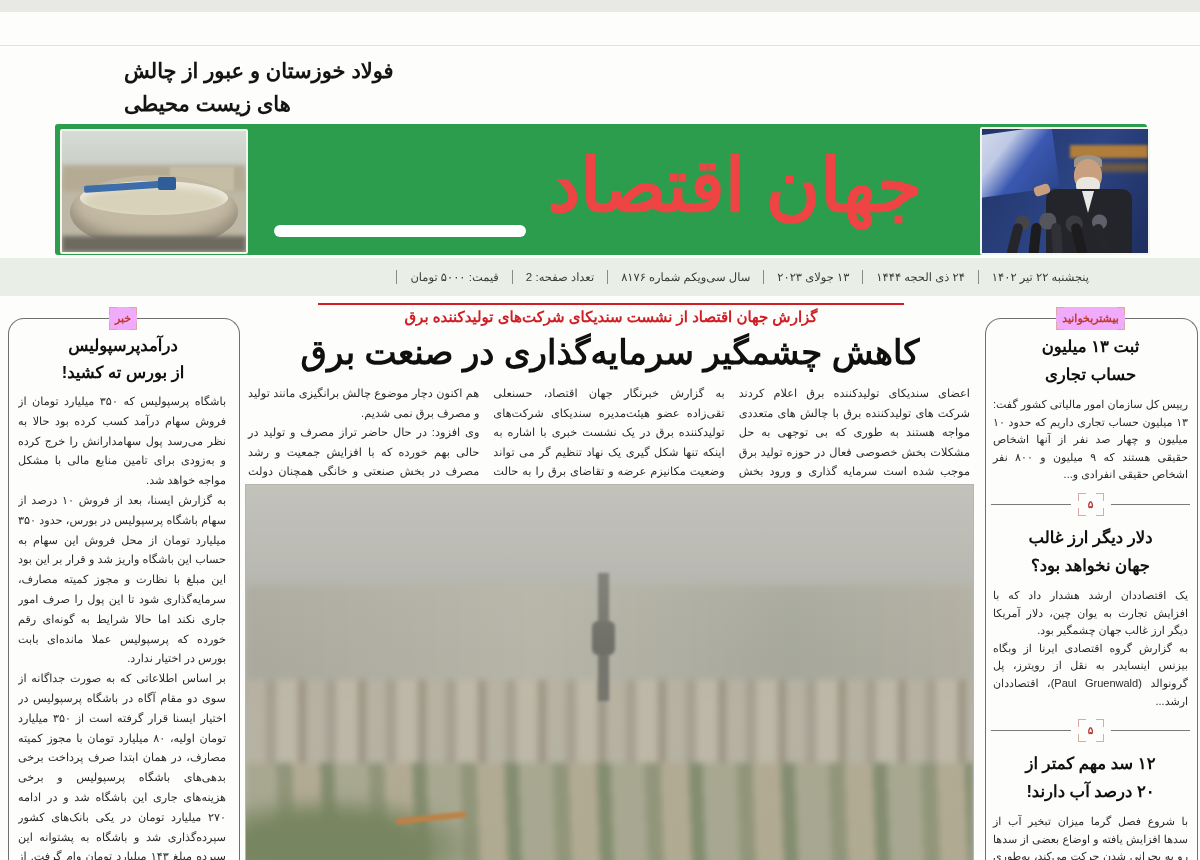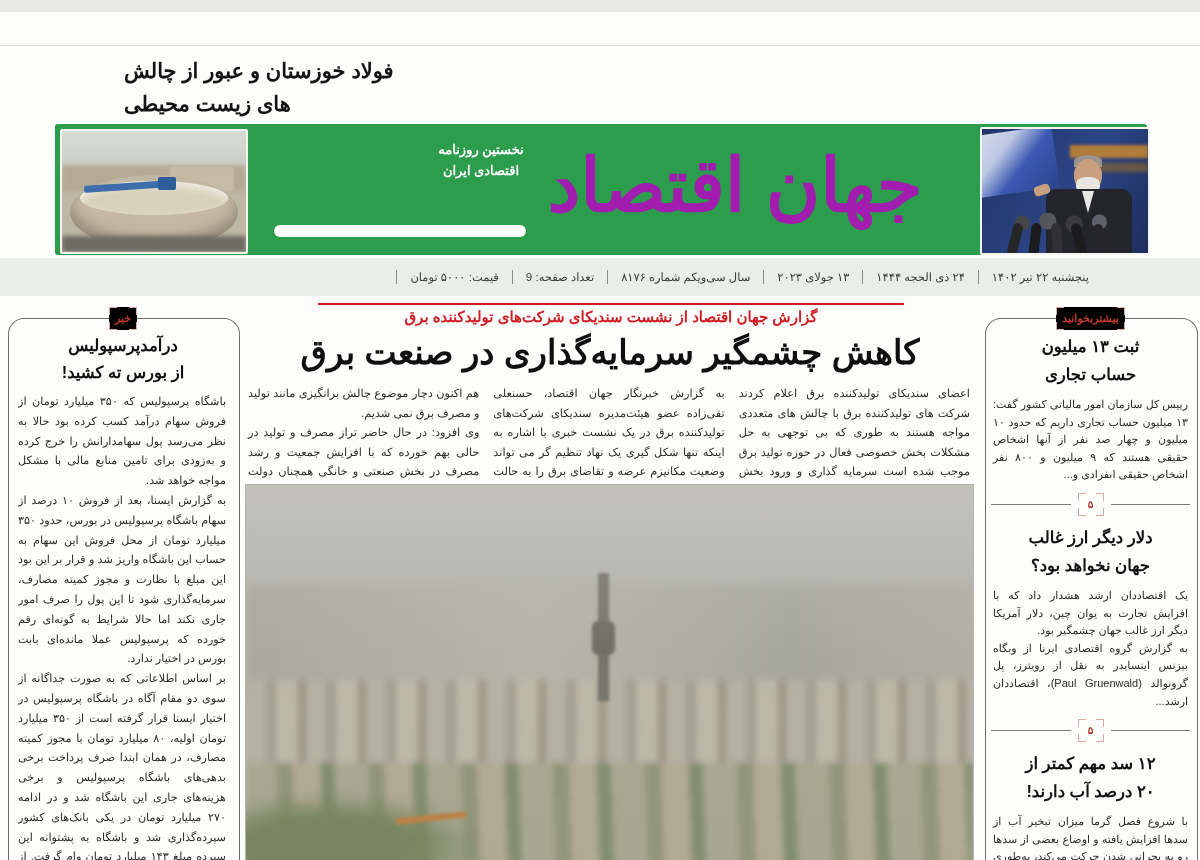--- a/index.html
+++ b/index.html
@@ -13,24 +13,24 @@
   .hl-left{left:124px;top:42px;width:400px;text-align:left;}
   .hl-right{left:696px;top:42px;width:400px;text-align:right;}
   
   .pgmark{position:relative;display:inline-block;min-width:26px;height:23px;text-align:center;vertical-align:middle;}
   .pgmark b{display:inline-block;color:#b23b35;font-size:10.5px;font-weight:700;line-height:23px;padding:0 6px;}
   .pgmark i{position:absolute;width:7px;height:7px;border:0 solid #dba9a2;}
   .pgmark i.tl{left:0;top:0;border-top-width:1.5px;border-left-width:1.5px;}
   .pgmark i.tr{right:0;top:0;border-top-width:1.5px;border-right-width:1.5px;}
   .pgmark i.bl{left:0;bottom:0;border-bottom-width:1.5px;border-left-width:1.5px;}
   .pgmark i.br{right:0;bottom:0;border-bottom-width:1.5px;border-right-width:1.5px;}
-  .pgmark.lbl b{color:#c0392b;font-size:11px;background:#000000;}
+  .pgmark.lbl b{color:#c0392b;font-size:11px;background:#f0abfc;}
   
   .green-band{left:55px;top:112px;width:1092px;height:131px;background:#2b9d4c;border-radius:3px;}
-  .logo-title{left:500px;top:116px;width:470px;height:116px;color:#a21caf;font-size:74px;font-weight:700;
+  .logo-title{left:500px;top:116px;width:470px;height:116px;color:#ef4444;font-size:74px;font-weight:700;
               text-align:center;line-height:116px;letter-spacing:-2px;}
   .logo-tail{left:274px;top:213px;width:252px;height:12px;background:#fff;border-radius:6px;}
   .logo-tagline{left:424px;top:127px;width:114px;color:#fff;font-size:13px;line-height:21px;font-weight:700;text-align:center;}
   .mast-photo{border:2px solid #f4f4ef;overflow:hidden;border-radius:2px;}
   .mp-left{left:60px;top:117px;width:184px;height:121px;background:linear-gradient(#d8dcd6 0%,#c9cec7 30%,#bdb7a5 42%);}
   .mp-right{left:980px;top:115px;width:166px;height:124px;background:linear-gradient(118deg,#223468 0%,#2c4585 55%,#1e2e5e 100%);}
   .mp-left .bg-band{position:absolute;left:0;top:34px;width:184px;height:26px;background:#b5ab94;filter:blur(2px);}
   .mp-left .shed{position:absolute;left:108px;top:36px;width:64px;height:24px;background:#c6bda7;filter:blur(1px);}
   .mp-left .tank{position:absolute;left:8px;top:44px;width:168px;height:74px;border-radius:50%;background:#c4ba a4;background:#c4baa4;box-shadow:inset 0 -10px 14px rgba(90,85,70,.45);}
   .mp-left .water{position:absolute;left:18px;top:50px;width:148px;height:34px;border-radius:50%;background:#d9d2ba;box-shadow:inset 0 4px 8px rgba(255,255,255,.6);}
@@ -102,22 +102,20 @@
 
 <div class="page">
 
   <div class="abs top-rule"></div>
   <div class="abs hl hl-left pre">فولاد خوزستان و عبور از چالش
 های زیست محیطی</div>
 
   <div class="abs green-band"></div>
   <div class="abs logo-title">جهان اقتصاد</div>
   <div class="abs logo-tail"></div>
-  <div class="abs logo-tagline pre">نخستین روزنامه
-اقتصادی ایران</div>
 
   <div class="abs mast-photo mp-left">
     <div class="bg-band"></div>
     <div class="shed"></div>
     <div class="tank"></div>
     <div class="water"></div>
     <div class="bridge"></div>
     <div class="bridge-box"></div>
     <div class="ground"></div>
   </div>
@@ -139,21 +137,21 @@
     <div class="mic m4"></div>
     <div class="mic m5"></div>
   </div>
 
   <div class="abs date-strip"></div>
   <div class="abs date-row">
     <span class="dl-item">پنجشنبه ۲۲ تیر ۱۴۰۲</span>
     <span class="dl-item">۲۴ ذی الحجه ۱۴۴۴</span>
     <span class="dl-item">۱۳ جولای ۲۰۲۳</span>
     <span class="dl-item">سال سی‌ویکم شماره ۸۱۷۶</span>
-    <span class="dl-item">تعداد صفحه: 9</span>
+    <span class="dl-item">تعداد صفحه: 2</span>
     <span class="dl-item">قیمت: ۵۰۰۰ تومان</span>
   </div>
 
   <div class="abs lead-redline"></div>
   <div class="abs lead-kicker">گزارش جهان اقتصاد از نشست سندیکای شرکت‌های تولیدکننده برق</div>
   <div class="abs lead-headline">کاهش چشمگیر سرمایه‌گذاری در صنعت برق</div>
   <div class="abs lead-cols">
     <div class="lead-col">اعضای سندیکای تولیدکننده برق اعلام کردند شرکت های تولیدکننده برق با چالش های متعددی مواجه هستند به طوری که بی توجهی به حل مشکلات بخش خصوصی فعال در حوزه تولید برق موجب شده است سرمایه گذاری و ورود بخش خصوصی به بخش تولید برق در سال های اخیر، کاهش چشمگیری داشته باشد.</div>
     <div class="lead-col">به گزارش خبرنگار جهان اقتصاد، حسنعلی تقی‌زاده عضو هیئت‌مدیره سندیکای شرکت‌های تولیدکننده برق در یک نشست خبری با اشاره به اینکه تنها شکل گیری یک نهاد تنظیم گر می تواند وضعیت مکانیزم عرضه و تقاضای برق را به حالت طبیعی و اقتصادی خود بازگرداند گفت اگر در سال های گذشته اجازه داده می شد ساختار رگولاتوری در برق ایجاد شود</div>
     <div class="lead-col pre">هم اکنون دچار موضوع چالش برانگیزی مانند تولید و مصرف برق نمی شدیم.

